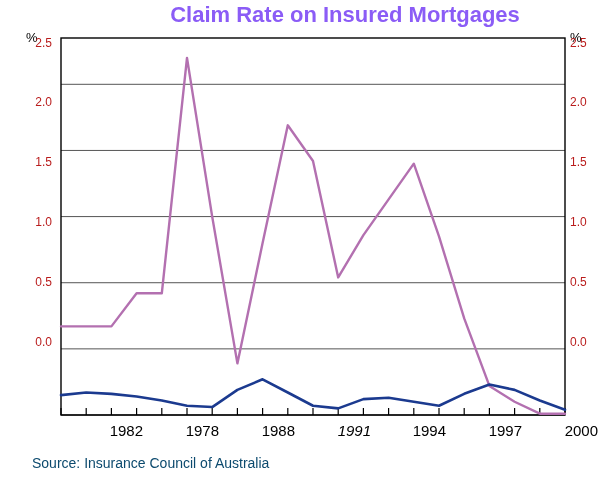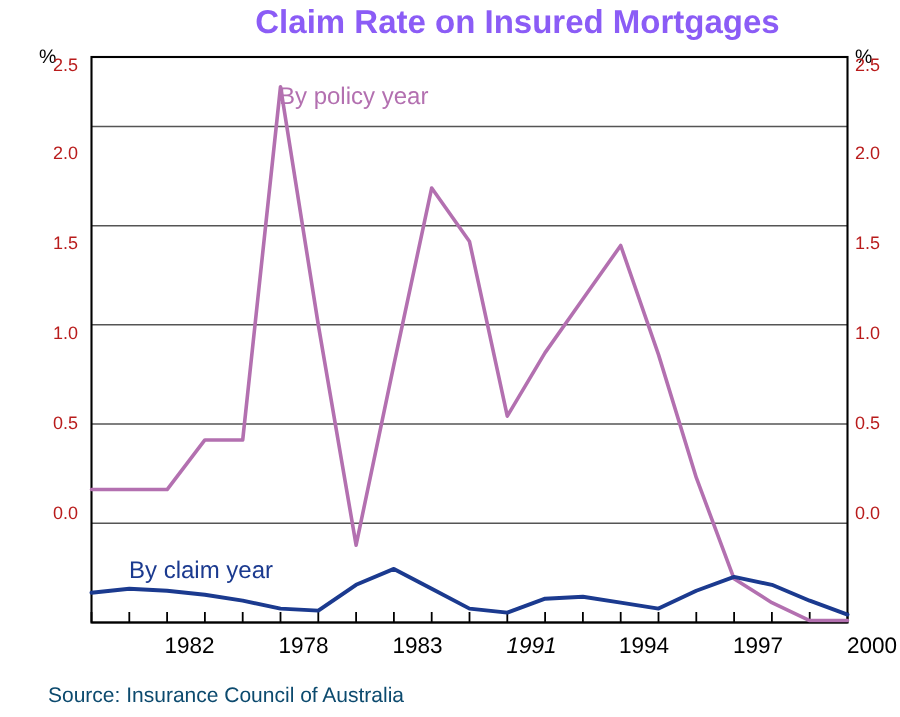--- a/index.html
+++ b/index.html
@@ -101,28 +101,26 @@
 
   <div class="ytick-label right" style="left:570px; top:335px;">0.0</div>
   <div class="ytick-label right" style="left:570px; top:275px;">0.5</div>
   <div class="ytick-label right" style="left:570px; top:215px;">1.0</div>
   <div class="ytick-label right" style="left:570px; top:155px;">1.5</div>
   <div class="ytick-label right" style="left:570px; top:95px;">2.0</div>
   <div class="ytick-label right" style="left:570px; top:36px;">2.5</div>
 
   <div class="xtick-label" style="left:83px;  top:422px;">1982</div>
   <div class="xtick-label" style="left:159px; top:422px;">1978</div>
-  <div class="xtick-label" style="left:235px; top:422px;">1983</div>
+  <div class="xtick-label" style="left:235px; top:422px;">1988</div>
   <div class="xtick-label" style="left:311px; top:422px;font-style:italic;">1991</div>
   <div class="xtick-label" style="left:386px; top:422px;">1994</div>
   <div class="xtick-label" style="left:462px; top:422px;">1997</div>
   <div class="xtick-label" style="left:538px; top:422px;">2000</div>
 
-  <div class="series-label" id="label-policy" style="left:186px; top:56px; color:#b370b0;">By policy year</div>
-  <div class="series-label" id="label-claim" style="left:86px; top:372px; color:#1b3a8f;">By claim year</div>
 
   <svg id="plot" width="600" height="478">
     <g id="gridlines">
         <line x1="61" x2="565" y1="415" y2="415" stroke="#555555" stroke-width="1.4"></line>
         <line x1="61" x2="565" y1="348.859649122807" y2="348.859649122807" stroke="#555555" stroke-width="1"></line>
         <line x1="61" x2="565" y1="282.719298245614" y2="282.719298245614" stroke="#555555" stroke-width="1"></line>
         <line x1="61" x2="565" y1="216.57894736842107" y2="216.57894736842107" stroke="#555555" stroke-width="1"></line>
         <line x1="61" x2="565" y1="150.4385964912281" y2="150.4385964912281" stroke="#555555" stroke-width="1"></line>
         <line x1="61" x2="565" y1="84.29824561403512" y2="84.29824561403512" stroke="#555555" stroke-width="1"></line>
       </g>

